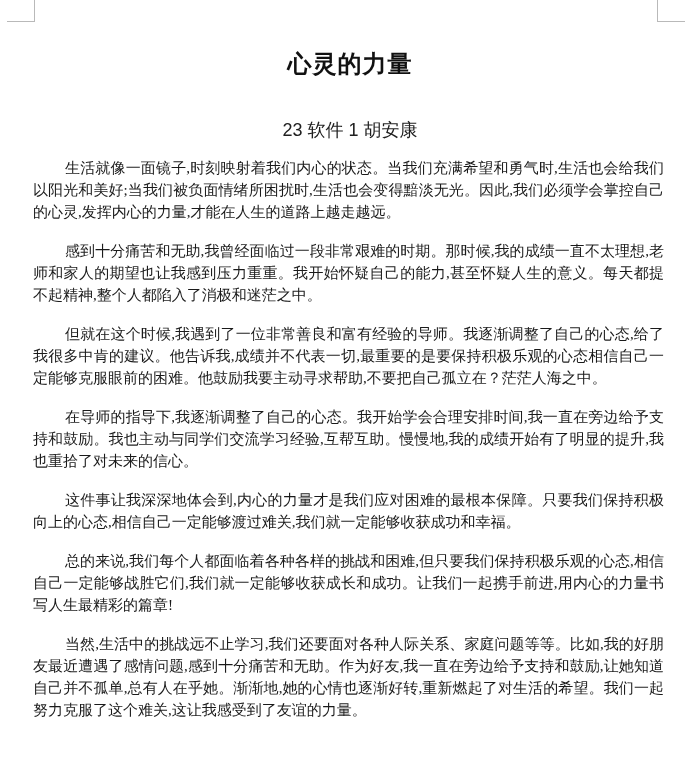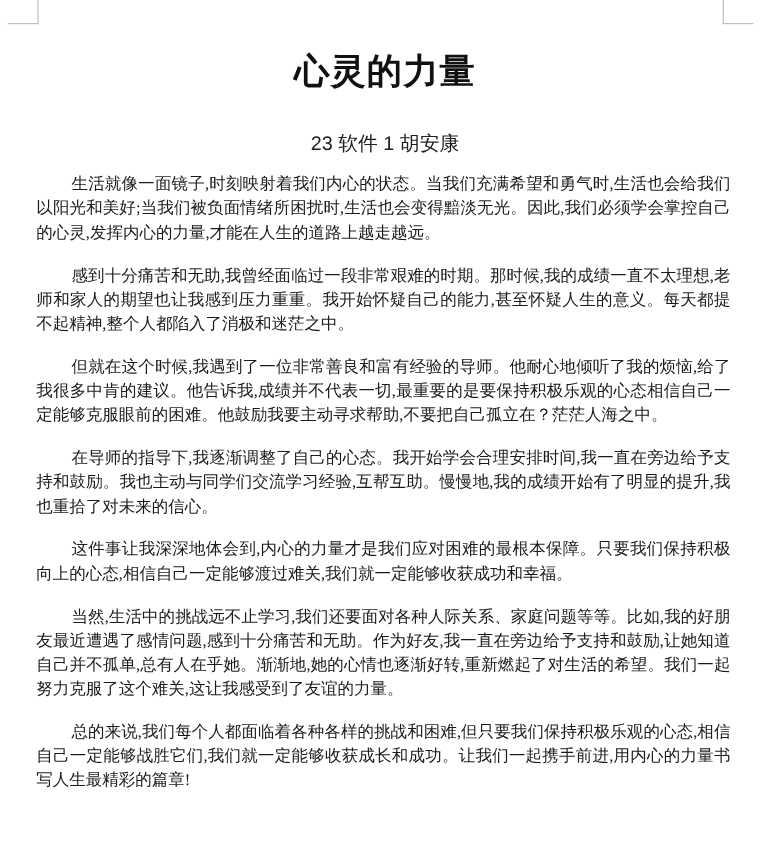--- a/index.html
+++ b/index.html
@@ -31,21 +31,21 @@
   .mark-tr {
     left: 657px;
     border-left: 1px solid #b9b9b9;
     border-bottom: 1px solid #b9b9b9;
   }
   .doc-title {
     margin: 52px 0 0 0;
     text-align: center;
     font-family: "Liberation Sans", "DejaVu Sans", sans-serif;
     font-weight: bold;
-    font-size: 32px;
+    font-size: 24px;
     line-height: 24px;
     letter-spacing: 1px;
     color: #111111;
   }
   .author-line {
     margin: 42px 0 0 0;
     text-align: center;
     font-family: "Liberation Sans", "DejaVu Sans", sans-serif;
     font-weight: 400;
     font-size: 18px;
@@ -73,20 +73,20 @@
   <div class="mark mark-tl"></div>
   <div class="mark mark-tr"></div>
 
   <h1 class="doc-title">心灵的力量</h1>
 
   <div class="author-line">23 软件 1 胡安康</div>
 
   <div class="body-text">
     <p>生活就像一面镜子,时刻映射着我们内心的状态。当我们充满希望和勇气时,生活也会给我们以阳光和美好;当我们被负面情绪所困扰时,生活也会变得黯淡无光。因此,我们必须学会掌控自己的心灵,发挥内心的力量,才能在人生的道路上越走越远。</p>
     <p>感到十分痛苦和无助,我曾经面临过一段非常艰难的时期。那时候,我的成绩一直不太理想,老师和家人的期望也让我感到压力重重。我开始怀疑自己的能力,甚至怀疑人生的意义。每天都提不起精神,整个人都陷入了消极和迷茫之中。</p>
-    <p>但就在这个时候,我遇到了一位非常善良和富有经验的导师。他耐心地倾听了我的烦恼,给了我很多中肯的建议。他告诉我,成绩并不代表一切,最重要的是要保持积极乐观的心态相信自己一定能够克服眼前的困难。他鼓励我要主动寻求帮助,不要把自己孤立在？茫茫人海之中。</p>
+    <p>但就在这个时候,我遇到了一位非常善良和富有经验的导师。我逐渐调整了自己的心态,给了我很多中肯的建议。他告诉我,成绩并不代表一切,最重要的是要保持积极乐观的心态相信自己一定能够克服眼前的困难。他鼓励我要主动寻求帮助,不要把自己孤立在？茫茫人海之中。</p>
     <p>在导师的指导下,我逐渐调整了自己的心态。我开始学会合理安排时间,我一直在旁边给予支持和鼓励。我也主动与同学们交流学习经验,互帮互助。慢慢地,我的成绩开始有了明显的提升,我也重拾了对未来的信心。</p>
     <p>这件事让我深深地体会到,内心的力量才是我们应对困难的最根本保障。只要我们保持积极向上的心态,相信自己一定能够渡过难关,我们就一定能够收获成功和幸福。</p>
+    <p>总的来说,我们每个人都面临着各种各样的挑战和困难,但只要我们保持积极乐观的心态,相信自己一定能够战胜它们,我们就一定能够收获成长和成功。让我们一起携手前进,用内心的力量书写人生最精彩的篇章!</p>
     <p>当然,生活中的挑战远不止学习,我们还要面对各种人际关系、家庭问题等等。比如,我的好朋友最近遭遇了感情问题,感到十分痛苦和无助。作为好友,我一直在旁边给予支持和鼓励,让她知道自己并不孤单,总有人在乎她。渐渐地,她的心情也逐渐好转,重新燃起了对生活的希望。我们一起努力克服了这个难关,这让我感受到了友谊的力量。</p>
-    <p>总的来说,我们每个人都面临着各种各样的挑战和困难,但只要我们保持积极乐观的心态,相信自己一定能够战胜它们,我们就一定能够收获成长和成功。让我们一起携手前进,用内心的力量书写人生最精彩的篇章!</p>
   </div>
 
 </div>
 
 </body></html>

